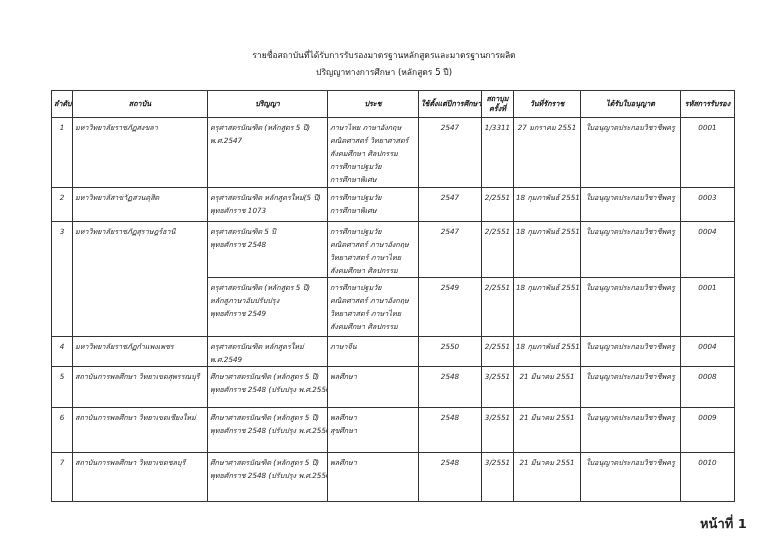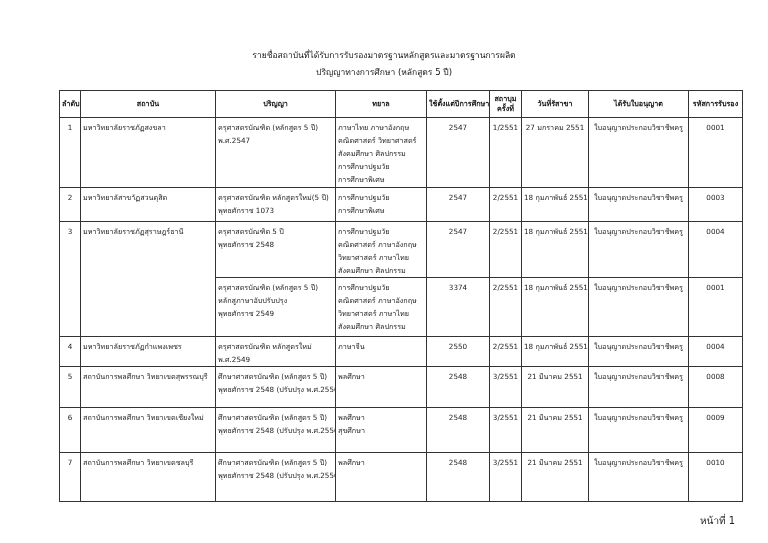--- a/index.html
+++ b/index.html
@@ -1,27 +1,27 @@
 <!DOCTYPE html>
 <html><head>
 <meta charset="utf-8">
 <style>
   html, body { margin:0; padding:0; background:#ffffff; }
   body { width:768px; height:543px; position:relative; overflow:hidden;
          font-family:"DejaVu Sans", sans-serif; color:#222; }
   .title { position:absolute; left:0; width:768px; text-align:center; font-size:8.5px; font-weight:normal; color:#111; }
   .t1 { top:48px; }
   .t2 { top:65px; }
-  table.reg { position:absolute; left:59px; top:90px; width:683px; border-collapse:collapse; table-layout:fixed; font-size:7.2px; }
+  table.reg { position:absolute; left:51px; top:90px; width:683px; border-collapse:collapse; table-layout:fixed; font-size:7.2px;font-style:italic; }
   table.reg th, table.reg td { border:1px solid #333; padding:0 2px; vertical-align:top; line-height:13px; overflow:hidden; white-space:nowrap; }
   table.reg th { font-weight:bold; vertical-align:middle; text-align:center; height:26px; line-height:10px; font-size:7.2px; color:#111; }
   td.c { text-align:center; }
   td { padding-top:3px !important; }
   .line { display:block; }
-  .footer { position:absolute; left:700px; top:513px; font-size:10px; font-weight:normal; color:#222; }
+  .footer { position:absolute; left:700px; top:513px; font-size:13px; font-weight:bold; color:#222; }
 </style>
 </head>
 <body>
 
 <div class="title t1">รายชื่อสถาบันที่ได้รับการรับรองมาตรฐานหลักสูตรและมาตรฐานการผลิต</div>
 <div class="title t2">ปริญญาทางการศึกษา (หลักสูตร 5 ปี)</div>
 
 <table class="reg">
   <colgroup>
     <col style="width:21px">
@@ -32,27 +32,27 @@
     <col style="width:32px">
     <col style="width:67px">
     <col style="width:100px">
     <col style="width:54px">
   </colgroup>
   <thead>
     <tr>
       <th>ลำดับ</th>
       <th>สถาบัน</th>
       <th>ปริญญา</th>
-      <th>ทยาล</th>
+      <th>ประช</th>
       <th>ใช้ตั้งแต่ปีการศึกษา</th>
       <th>
         <span class="line">สถาบุม</span>
         <span class="line">ครั้งที่</span>
       </th>
-      <th>วันที่รัสาขา</th>
+      <th>วันที่รักราช</th>
       <th>ได้รับใบอนุญาต</th>
       <th>รหัสการรับรอง</th>
     </tr>
   </thead>
   <tbody>
 
     <tr style="height:70px">
       <td class="c">1</td>
       <td>มหาวิทยาลัยราชภัฏสงขลา</td>
       <td>
@@ -60,21 +60,21 @@
         <span class="line">พ.ศ.2547</span>
       </td>
       <td>
         <span class="line">ภาษาไทย  ภาษาอังกฤษ</span>
         <span class="line">คณิตศาสตร์  วิทยาศาสตร์</span>
         <span class="line">สังคมศึกษา  ศิลปกรรม</span>
         <span class="line">การศึกษาปฐมวัย</span>
         <span class="line">การศึกษาพิเศษ</span>
       </td>
       <td class="c">2547</td>
-      <td class="c">1/2551</td>
+      <td class="c">1/3311</td>
       <td class="c">27 มกราคม 2551</td>
       <td class="c">ใบอนุญาตประกอบวิชาชีพครู</td>
       <td class="c">0001</td>
     </tr>
 
     <tr style="height:34px">
       <td class="c">2</td>
       <td>มหาวิทยาลัสาขาัฏสวนดุสิต</td>
       <td>
         <span class="line">ครุศาสตรบัณฑิต หลักสูตรใหม่(5 ปี)</span>
@@ -116,21 +116,21 @@
         <span class="line">ครุศาสตรบัณฑิต (หลักสูตร 5 ปี)</span>
         <span class="line">หลักสูภาษาอับปรับปรุง</span>
         <span class="line">พุทธศักราช 2549</span>
       </td>
       <td>
         <span class="line">การศึกษาปฐมวัย</span>
         <span class="line">คณิตศาสตร์  ภาษาอังกฤษ</span>
         <span class="line">วิทยาศาสตร์  ภาษาไทย</span>
         <span class="line">สังคมศึกษา  ศิลปกรรม</span>
       </td>
-      <td class="c">3374</td>
+      <td class="c">2549</td>
       <td class="c">2/2551</td>
       <td class="c">18 กุมภาพันธ์ 2551</td>
       <td class="c">ใบอนุญาตประกอบวิชาชีพครู</td>
       <td class="c">0001</td>
     </tr>
 
     <tr style="height:27px">
       <td class="c">4</td>
       <td>มหาวิทยาลัยราชภัฏกำแพงเพชร</td>
       <td>

